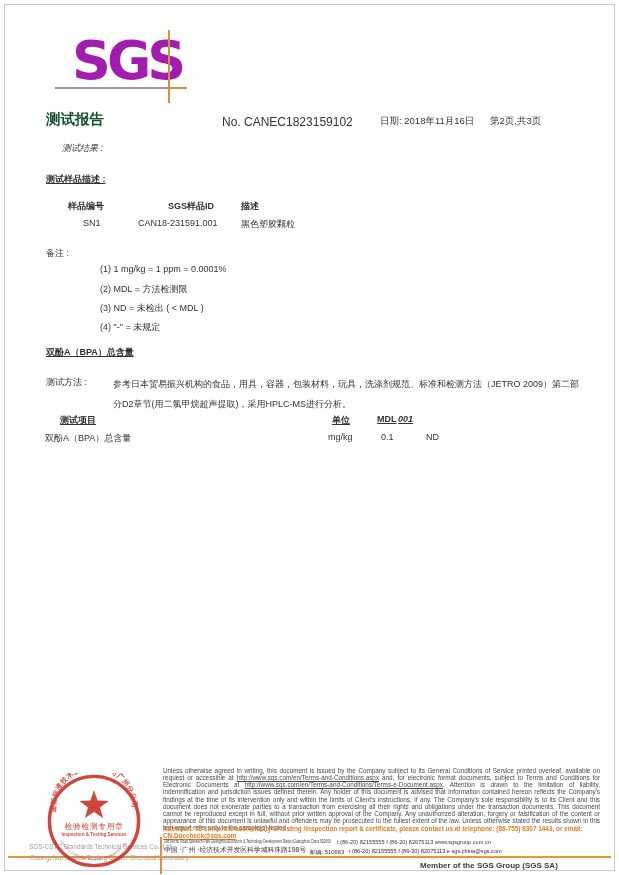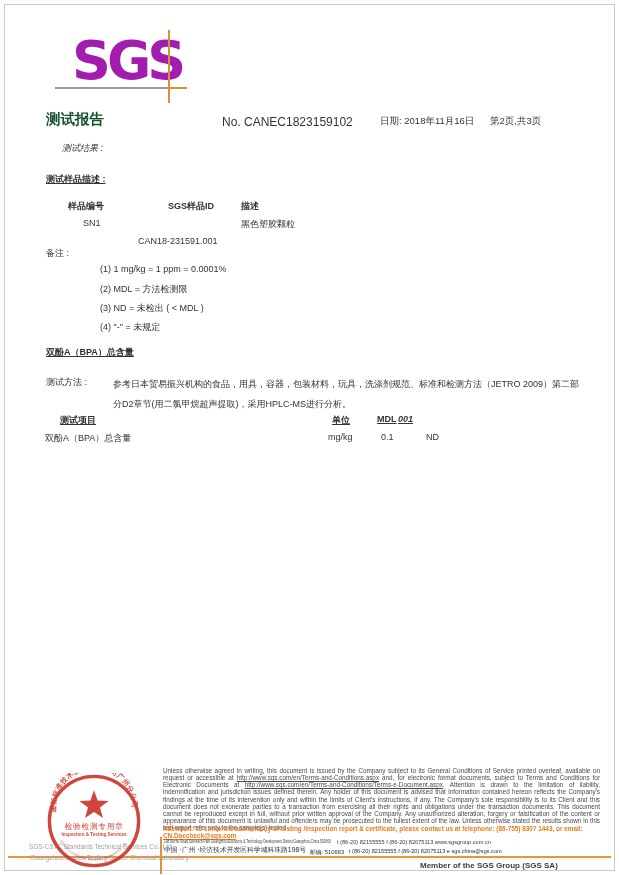--- a/index.html
+++ b/index.html
@@ -26,21 +26,21 @@
   .t9{font-size:9px;}
   .bold{font-weight:bold;}
   .ul{text-decoration:underline;}
   .results-label{left:62px;top:142px;font-style:italic;}
   .sample-heading{left:46px;top:173px;}
 
   .col-sampleno-h{left:68px;top:200px;}
   .col-sgsid-h{left:168px;top:200px;}
   .col-desc-h{left:241px;top:200px;}
   .cell-sampleno{left:83px;top:218px;}
-  .cell-sgsid{left:138px;top:218px;margin-top:18px;}
+  .cell-sgsid{left:138px;top:218px;}
   .cell-desc{left:241px;top:218px;}
 
   .notes-label{left:46px;top:247px;}
   .note-0{left:100px;top:264px;}
   .note-1{left:100px;top:283px;}
   .note-2{left:100px;top:302px;}
   .note-3{left:100px;top:321px;}
 
   .bpa-heading{left:46px;top:346px;}
   .method-label{left:46px;top:376px;}

